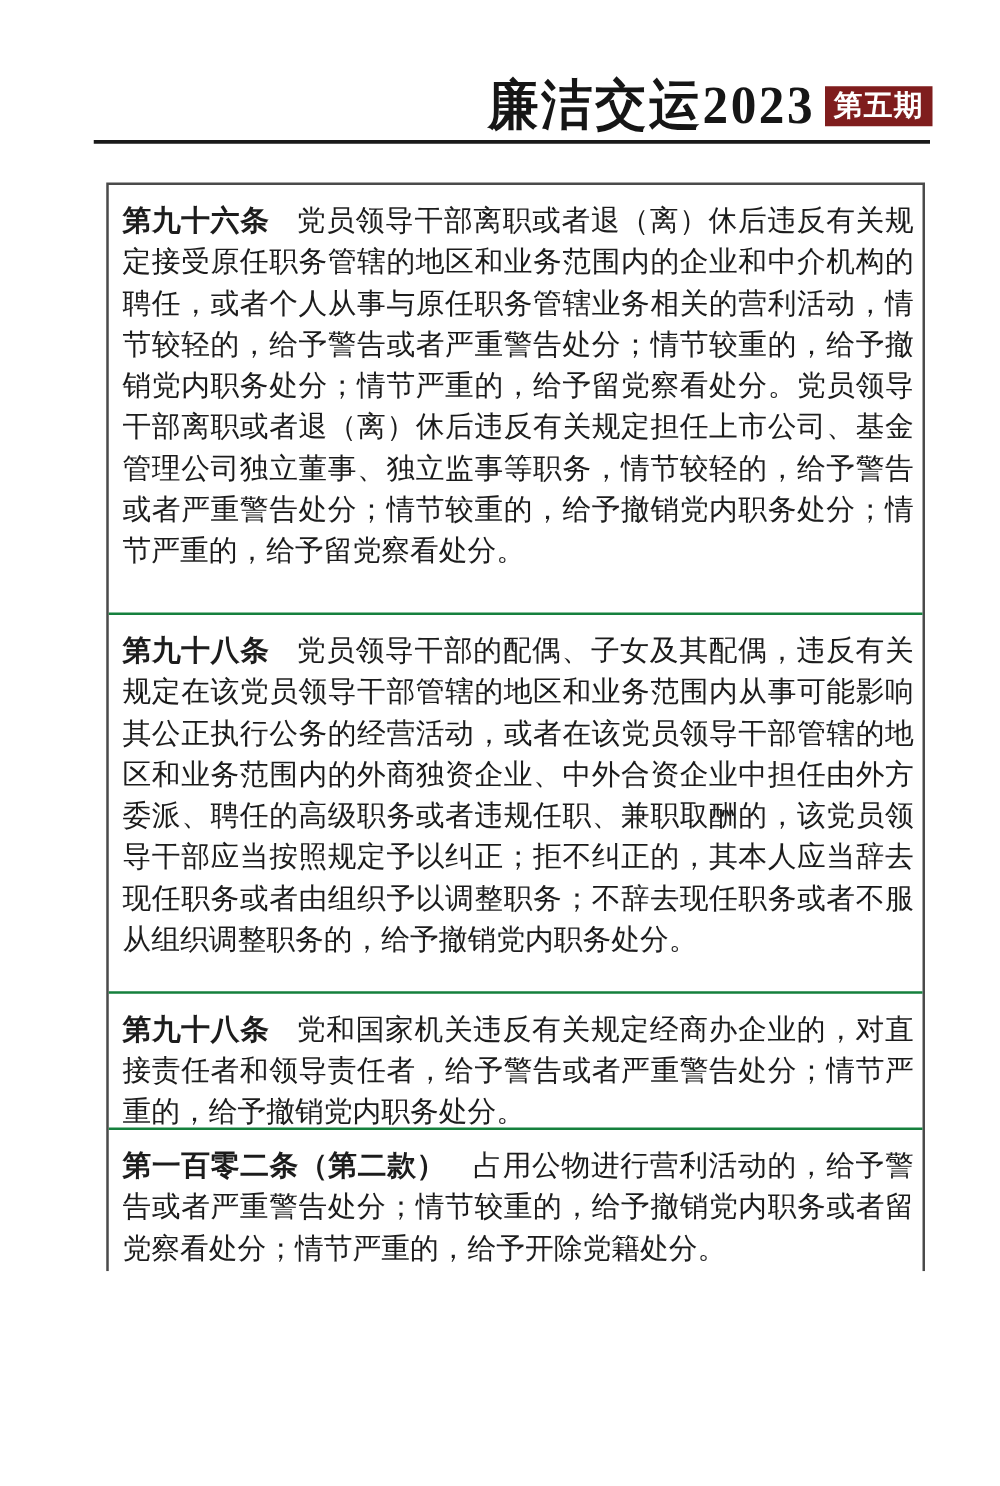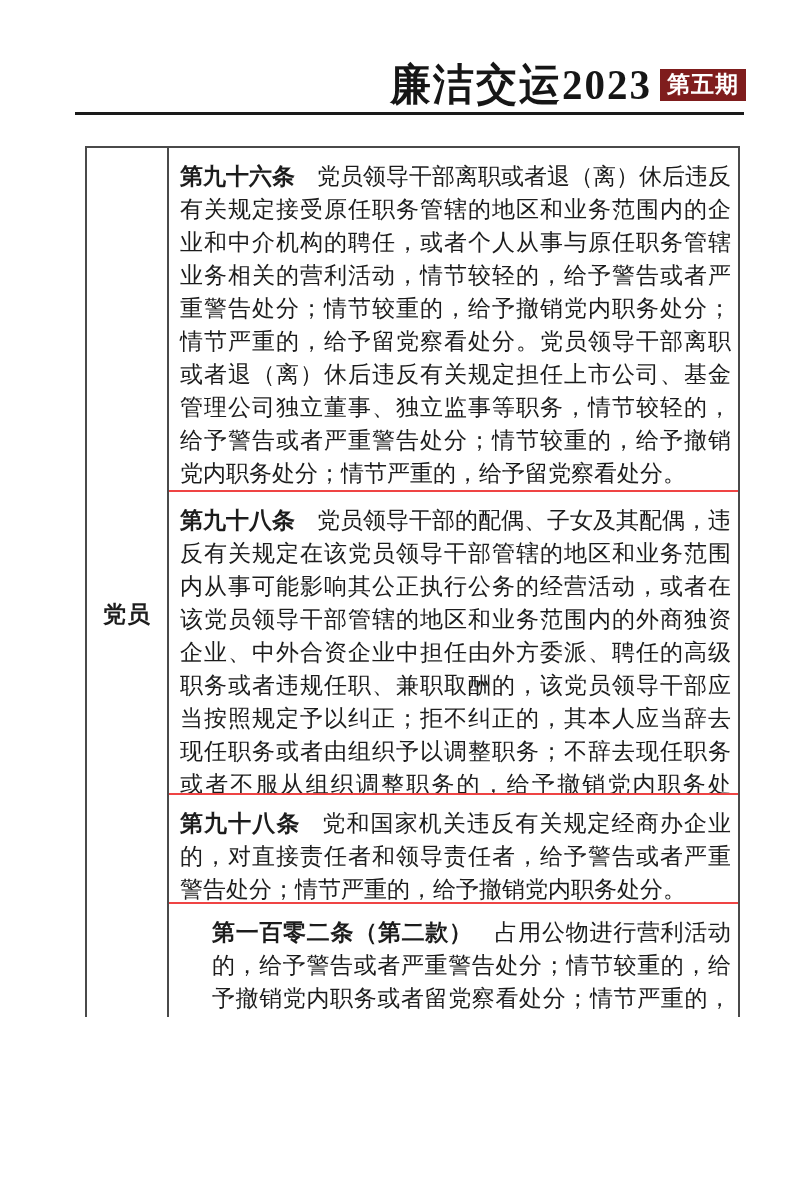--- a/index.html
+++ b/index.html
@@ -56,29 +56,29 @@
   .label-cell {
     width:82px;
     border-right:2px solid #4a4a4a;
     display:flex; align-items:center; justify-content:center;
     font-size:23px; font-weight:bold;
     letter-spacing:1px;
     flex:0 0 auto;
   }
   .rows-col { flex:1 1 auto; display:flex; flex-direction:column; }
   .article-row {
-    border-bottom:2px solid #ef4444;
+    border-bottom:2px solid #15803d;
     padding:12px 7px 0 11px;
     overflow:hidden;
   }
   .article-row:last-child { border-bottom:none; }
   .row-96  { height:345px; }
   .row-97  { height:305px; }
   .row-98  { height:109px; }
-  .row-102 { height:178px;margin-left:32px; }
+  .row-102 { height:178px; }
   .article-text {
     font-size:23px;
     line-height:33px;
     text-align:justify;
     text-justify:inter-ideograph;
     color:#1c1c1c;
   }
   .article-number {
     font-weight:bold;
     margin-right:0.95em;
@@ -107,23 +107,20 @@
 
 <div class="page">
 
   <div class="masthead">
     <span class="pub-title">廉洁交运2023</span>
     <span class="issue-badge">第五期</span>
   </div>
   <div class="header-rule"></div>
 
   <div class="rules-table">
-    <div class="label-cell">
-      <span>党员</span>
-    </div>
     <div class="rows-col">
 
       <div class="article-row row-96">
         <p class="article-text">
           <span class="article-number">第九十六条</span><span>党员领导干部离职或者退（离）休后违反有关规定接受原任职务管辖的地区和业务范围内的企业和中介机构的聘任，或者个人从事与原任职务管辖业务相关的营利活动，情节较轻的，给予警告或者严重警告处分；情节较重的，给予撤销党内职务处分；情节严重的，给予留党察看处分。党员领导干部离职或者退（离）休后违反有关规定担任上市公司、基金管理公司独立董事、独立监事等职务，情节较轻的，给予警告或者严重警告处分；情节较重的，给予撤销党内职务处分；情节严重的，给予留党察看处分。</span>
         </p>
       </div>
 
       <div class="article-row row-97">
         <p class="article-text">

